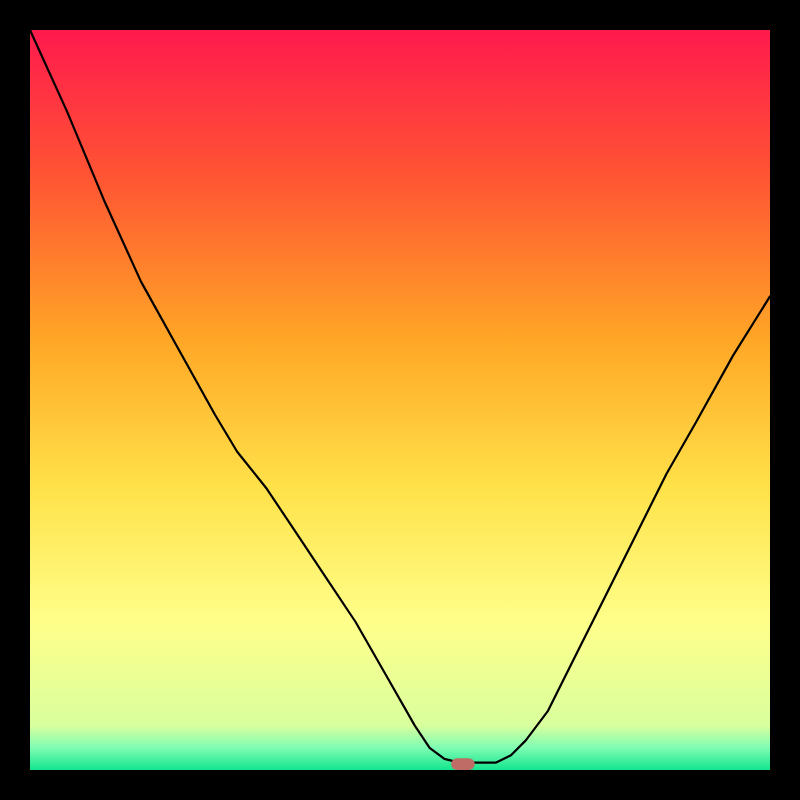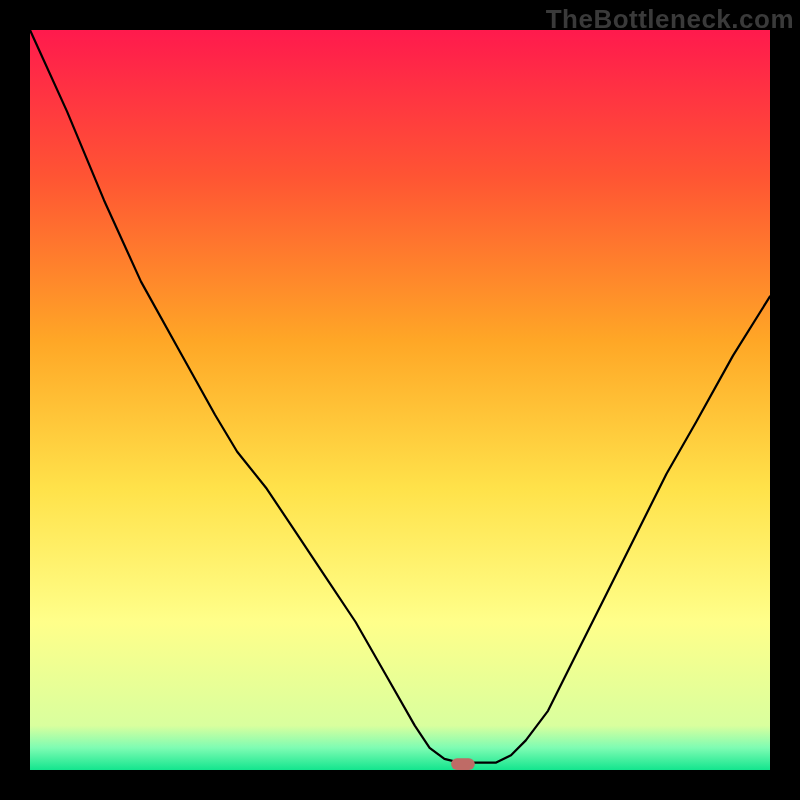--- a/index.html
+++ b/index.html
@@ -37,21 +37,20 @@
   .plot-svg {
     width: 100%;
     height: 100%;
     display: block;
   }
 </style>
 </head>
 <body>
 
 <div class="container">
-  <div class="watermark">TheBottleneck.com</div>
   <div class="plot-frame">
     <svg class="plot-svg" viewBox="0 0 740 740" preserveAspectRatio="none">
       <defs>
         <linearGradient id="bg-grad" x1="0" y1="0" x2="0" y2="1">
             <stop offset="0%" stop-color="#ff1a4d"></stop>
             <stop offset="20%" stop-color="#ff5533"></stop>
             <stop offset="42%" stop-color="#ffa726"></stop>
             <stop offset="62%" stop-color="#ffe24a"></stop>
             <stop offset="80%" stop-color="#ffff8a"></stop>
             <stop offset="94%" stop-color="#d9ff9e"></stop>

